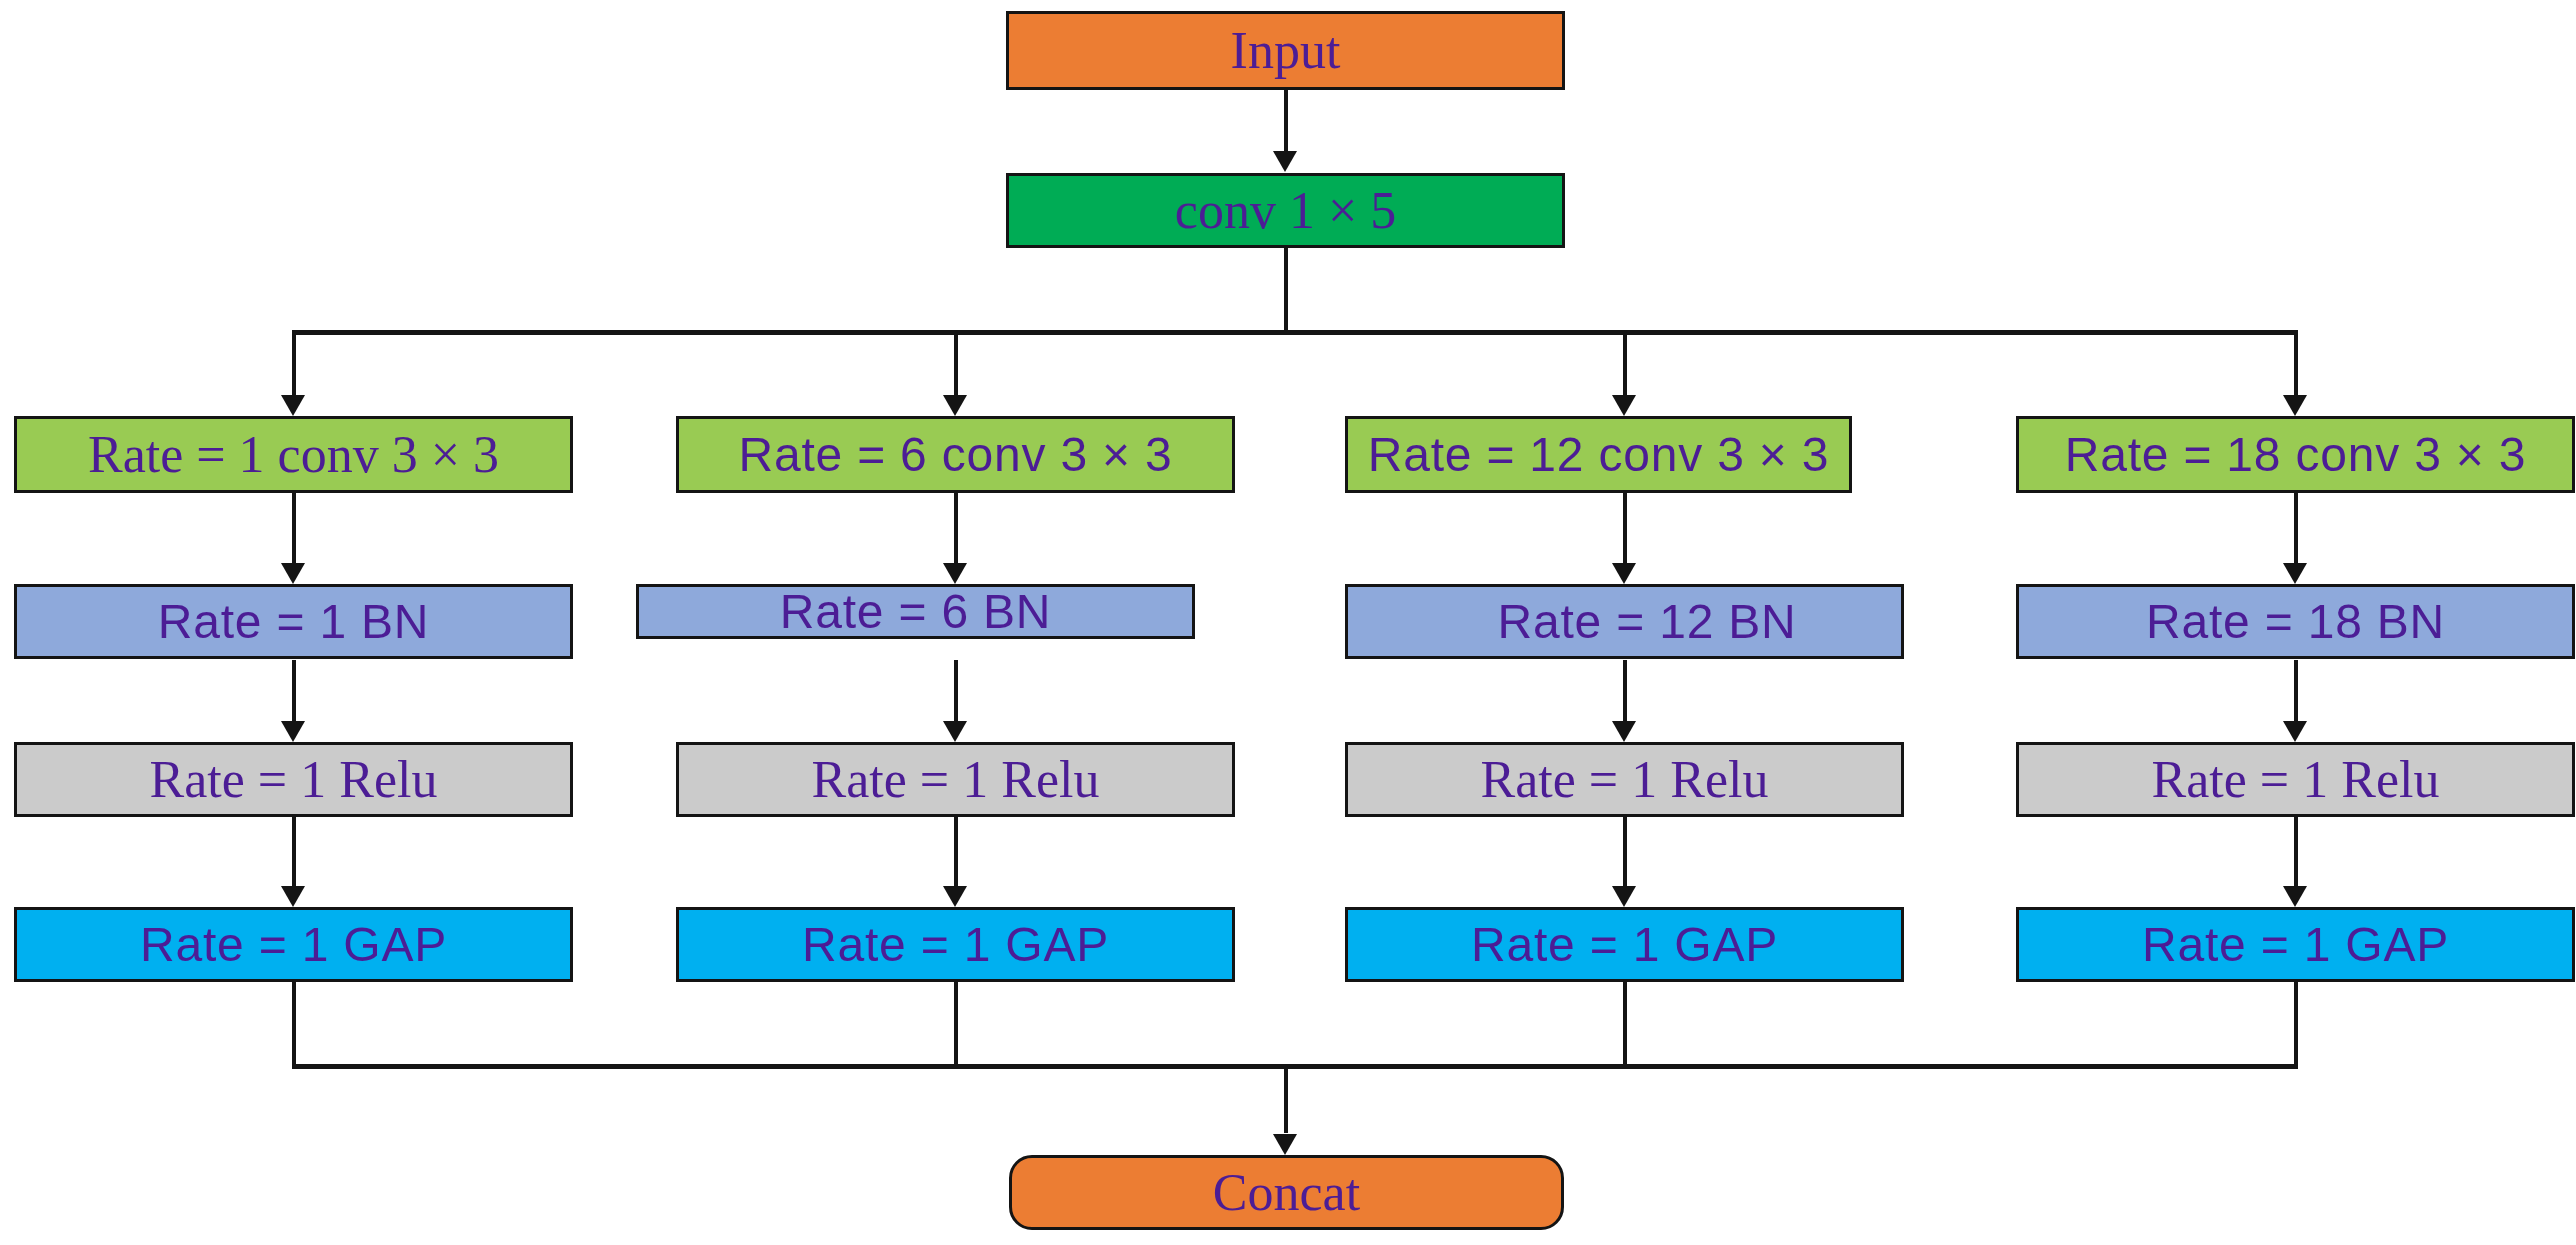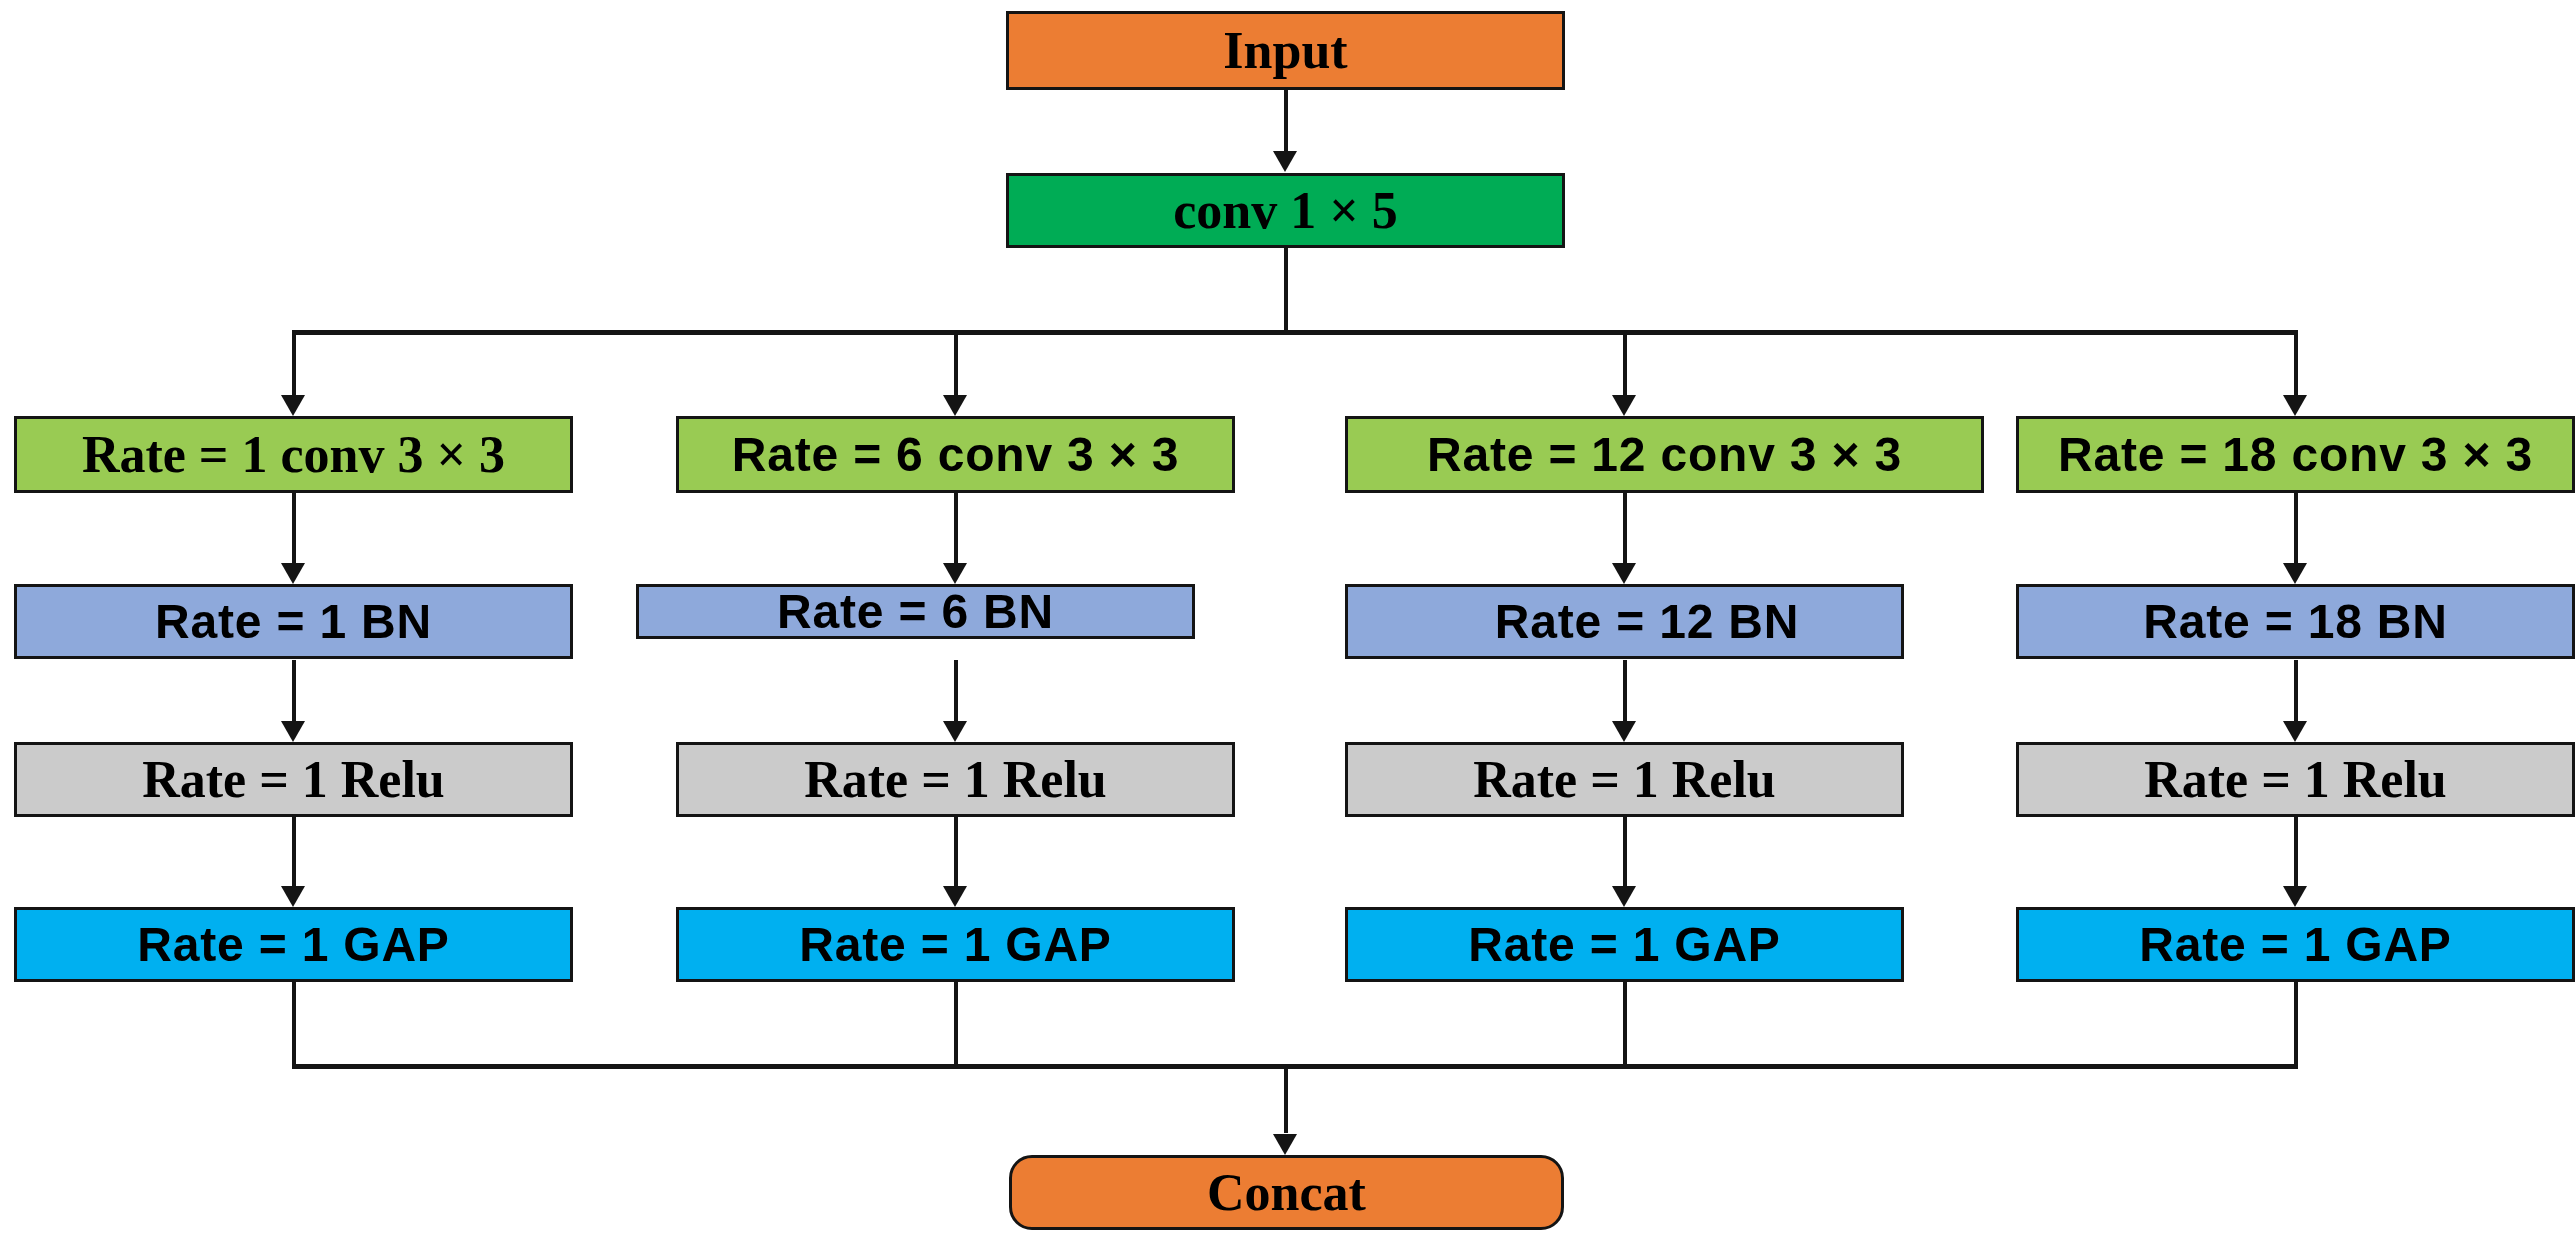--- a/index.html
+++ b/index.html
@@ -10,23 +10,22 @@
     background:#ffffff;
     overflow:hidden;
   }
   .box{
     position:absolute;
     display:flex;
     align-items:center;
     justify-content:center;
     box-sizing:border-box;
     border:3.1px solid #141414;
-    color:#000000;
+    color:#4c1d95;
     white-space:nowrap;
-    font-weight:bold;
   }
   .serif{font-family:"Liberation Serif","DejaVu Serif",serif;font-size:52px;}
   .sans{font-family:"Liberation Sans","DejaVu Sans",sans-serif;font-size:48px;letter-spacing:0.8px;}
   .vline,.hline{position:absolute;background:#141414;}
   .vline{width:3.9px;}
   .hline{height:4.7px;}
   .arrowhead{
     position:absolute;
     width:0;height:0;
     border-left:12.6px solid transparent;
@@ -54,21 +53,21 @@
   <div class="arrowhead" style="left:281px;top:395px;"></div>
   <div class="vline" style="left:954px;top:335px;height:60px;"></div>
   <div class="arrowhead" style="left:943px;top:395px;"></div>
   <div class="vline" style="left:1623px;top:335px;height:60px;"></div>
   <div class="arrowhead" style="left:1612px;top:395px;"></div>
   <div class="vline" style="left:2294px;top:335px;height:60px;"></div>
   <div class="arrowhead" style="left:2283px;top:395px;"></div>
 
   <div class="box serif" style="left: 14px; top: 416px; width: 559px; height: 77px; background-color: rgb(153, 203, 83);">Rate = 1 conv 3 × 3</div>
   <div class="box sans" style="left: 676px; top: 416px; width: 559px; height: 77px; background-color: rgb(153, 203, 83);">Rate = 6 conv 3 × 3</div>
-  <div class="box sans" style="left: 1345px; top: 416px; width: 639px; height: 77px; background-color: rgb(153, 203, 83); text-align: center;">Rate = 12 conv 3 × 3</div>
+  <div class="box sans" style="left: 1345px; top: 416px; width: 507px; height: 77px; background-color: rgb(153, 203, 83); text-align: center;">Rate = 12 conv 3 × 3</div>
   <div class="box sans" style="left: 2016px; top: 416px; width: 559px; height: 77px; background-color: rgb(153, 203, 83);">Rate = 18 conv 3 × 3</div>
 
   <div class="vline" style="left:292px;top:493px;height:70px;"></div>
   <div class="arrowhead" style="left:281px;top:563px;"></div>
   <div class="vline" style="left:954px;top:493px;height:70px;"></div>
   <div class="arrowhead" style="left:943px;top:563px;"></div>
   <div class="vline" style="left:1623px;top:493px;height:70px;"></div>
   <div class="arrowhead" style="left:1612px;top:563px;"></div>
   <div class="vline" style="left:2294px;top:493px;height:70px;"></div>
   <div class="arrowhead" style="left:2283px;top:563px;"></div>

